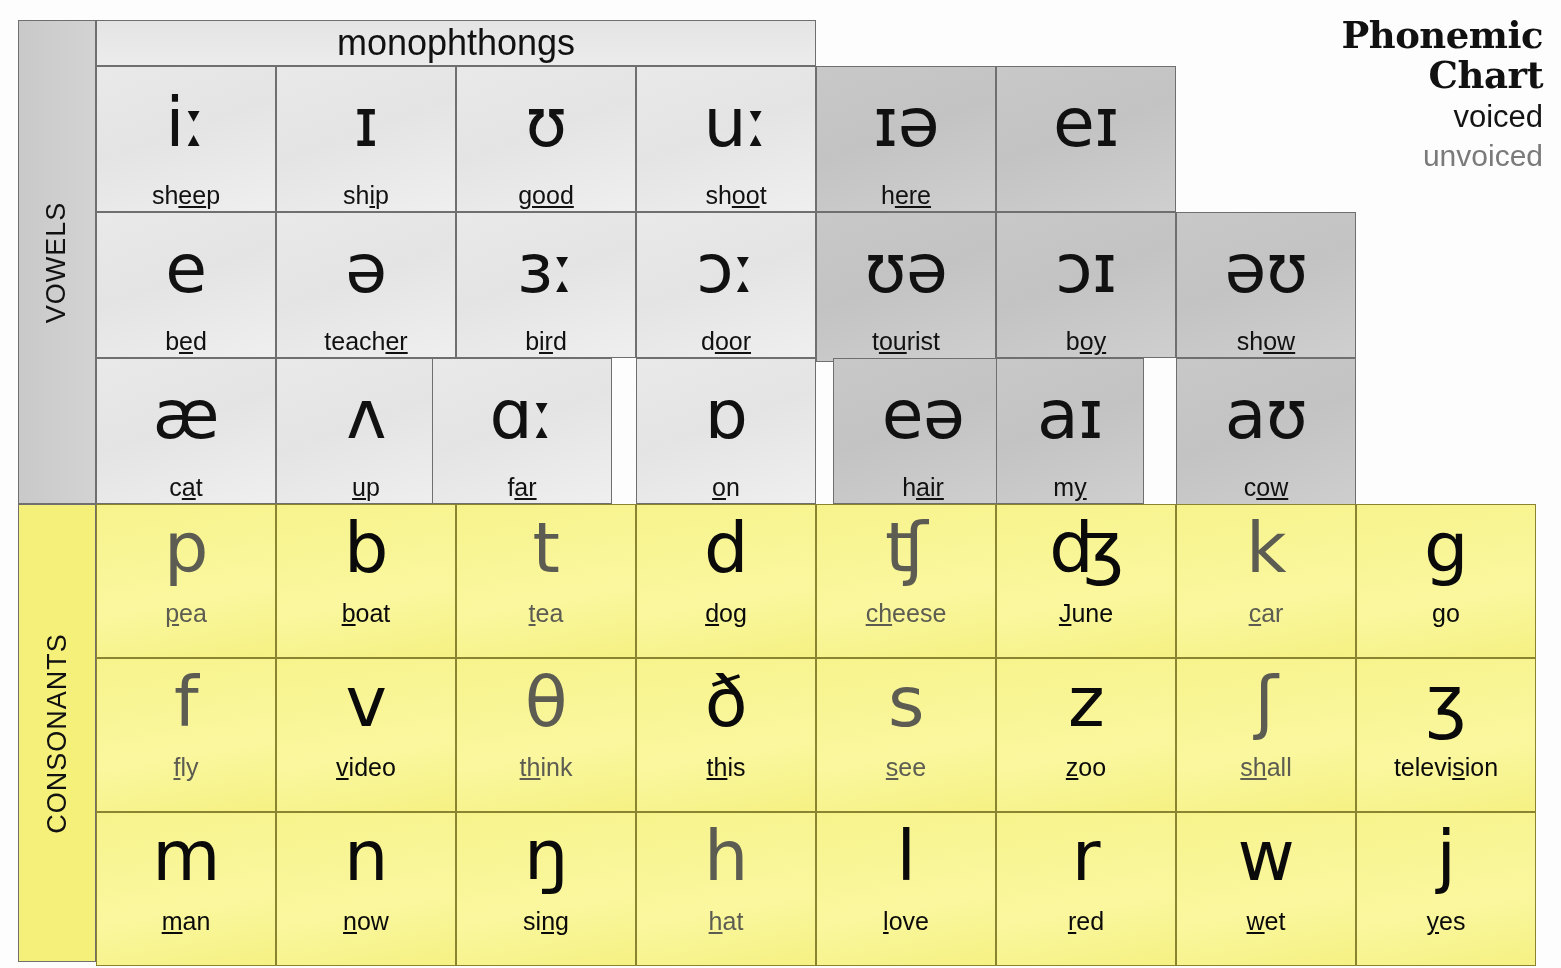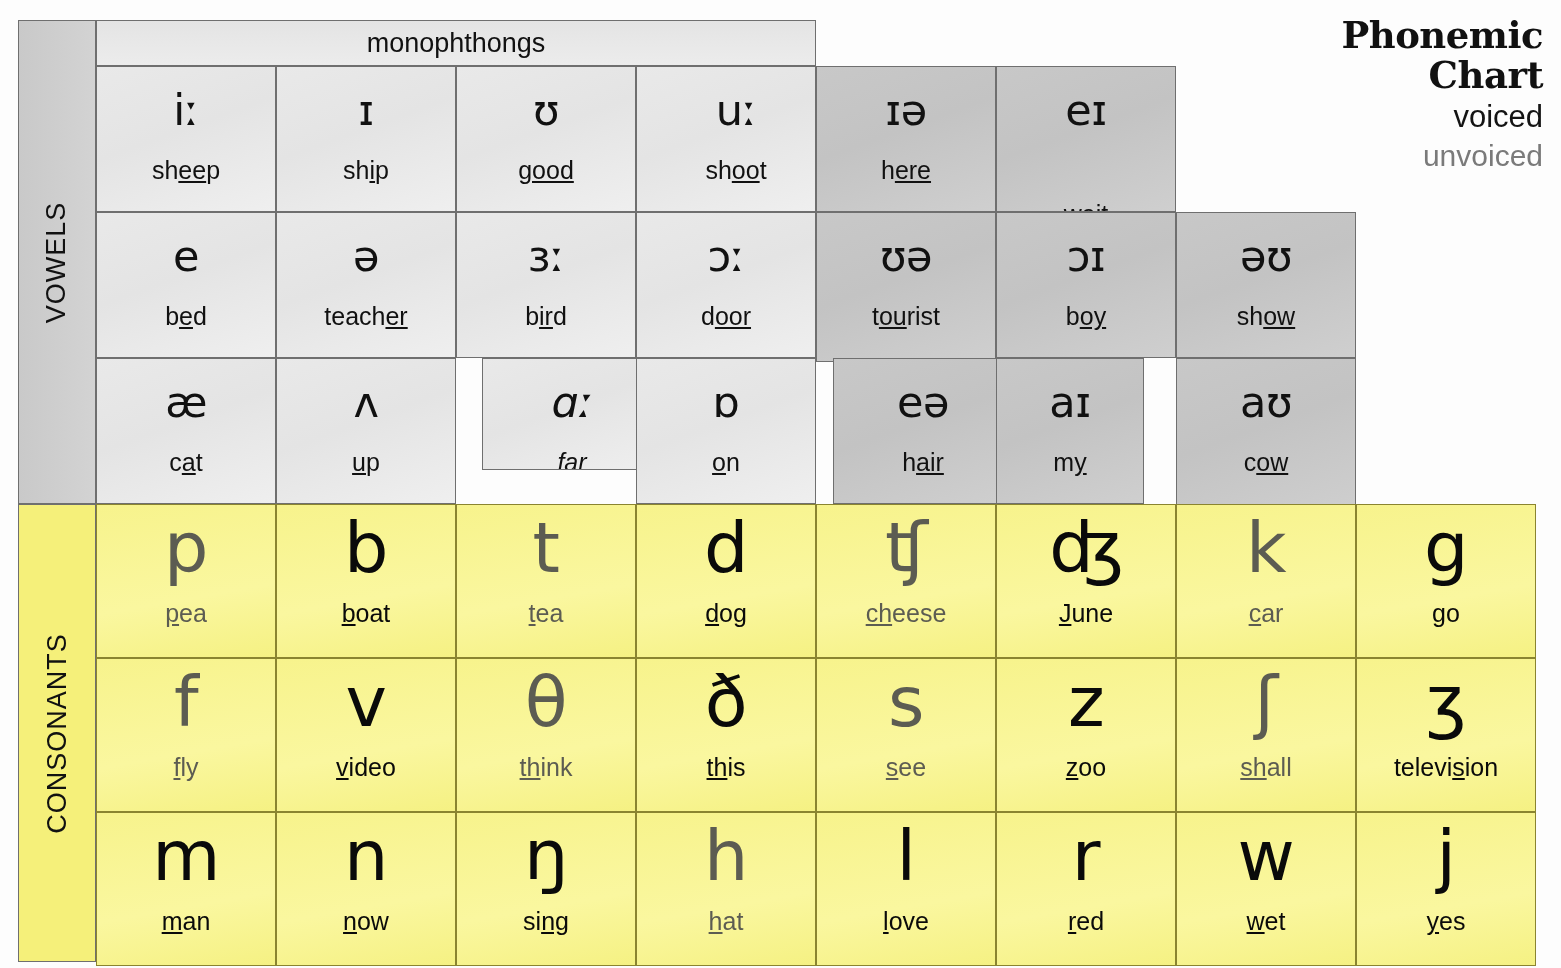--- a/index.html
+++ b/index.html
@@ -45,32 +45,32 @@
   }
   .word u { text-decoration: underline; text-underline-offset: 2px; }
 
   
   .v-mono {
     background: linear-gradient(160deg,#e9e9e9 0%, #e4e4e4 45%, #efefef 100%);
   }
   .v-di {
     background: linear-gradient(160deg,#c8c8c8 0%, #c3c3c3 45%, #cfcfcf 100%);
   }
-  .vowel-cell .sym { font-size: 43px; margin-top: 22px; color: #111; }
+  .vowel-cell .sym { font-size: 68px; margin-top: 22px; color: #111; }
   .vowel-cell .word { font-size: 25px; margin-top: 26px; color: #111; }
 
   
   .grouphdr {
     position: absolute;
     box-sizing: border-box;
     border: 1px solid #6f6f6f;
     display: flex;
     align-items: center;
     justify-content: center;
-    font-size: 27px;
+    font-size: 36px;
     color: #111;
   }
   .grouphdr.mono { background: linear-gradient(180deg,#e4e4e4,#ececec); }
   .grouphdr.di   { background: linear-gradient(180deg,#c4c4c4,#cccccc); }
 
   
   .sidelabel {
     position: absolute;
     box-sizing: border-box;
     border: 1px solid #6f6f6f;
@@ -184,21 +184,21 @@
         <div class="word">d<u>oor</u></div>
       </div>
       <div class="cell vowel-cell v-mono" style="left: 96px; top: 358px; width: 180px; height: 146px;">
         <div class="sym">æ</div>
         <div class="word">c<u>a</u>t</div>
       </div>
       <div class="cell vowel-cell v-mono" style="left: 276px; top: 358px; width: 180px; height: 146px;">
         <div class="sym">ʌ</div>
         <div class="word"><u>u</u>p</div>
       </div>
-      <div class="cell vowel-cell v-mono" style="left: 482px; top: 358px; width: 180px; height: 112px; font-style: italic;">
+      <div class="cell vowel-cell v-mono" style="left: 432px; top: 358px; width: 180px; height: 146px;">
         <div class="sym">ɑː</div>
         <div class="word">f<u>ar</u></div>
       </div>
       <div class="cell vowel-cell v-mono" style="left: 636px; top: 358px; width: 180px; height: 146px;">
         <div class="sym">ɒ</div>
         <div class="word"><u>o</u>n</div>
       </div>
       <div class="cell vowel-cell v-di" style="left: 816px; top: 66px; width: 180px; height: 146px;">
         <div class="sym">ɪə</div>
         <div class="word">h<u>ere</u></div>

